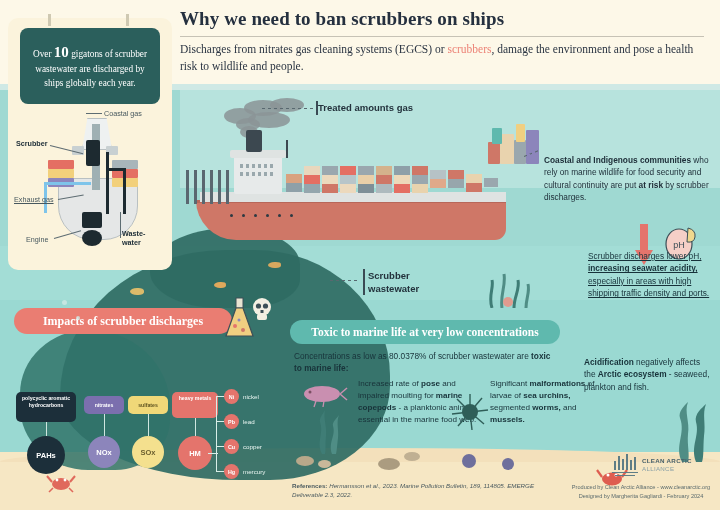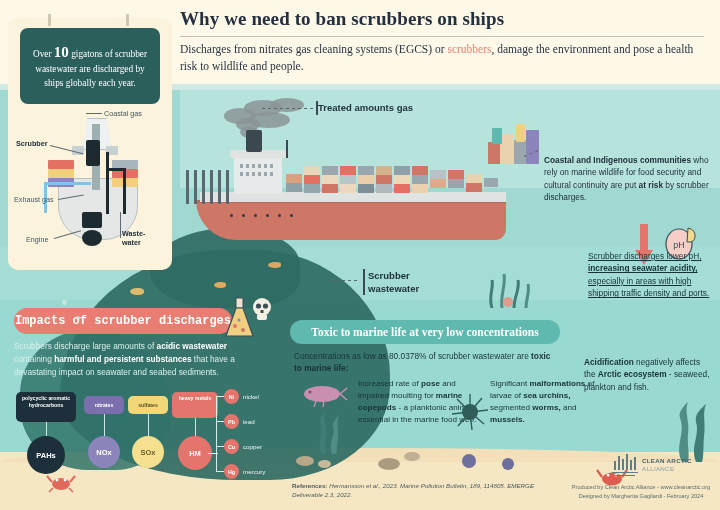--- a/index.html
+++ b/index.html
@@ -141,21 +141,21 @@
   .txt-acid{
     position:absolute;left:584px;top:356px;width:128px;
     font-size:8.3px;color:#17323a;line-height:1.5;
   }
 
   
   .pill-red{
     position:absolute;left:14px;top:308px;width:218px;height:26px;
     background:#ea7d72;border-radius:13px;color:#fff;
     display:flex;align-items:center;justify-content:center;
-    font-family:Liberation Mono, monospace;font-size:12px;font-weight:bold;
+    font-family:Liberation Serif, serif;font-size:12px;font-weight:bold;
   }
   .txt-discharge{
     position:absolute;left:14px;top:340px;width:236px;
     font-size:8.3px;color:#d9efe9;line-height:1.55;
   }
   .txt-discharge b{color:#ffffff;}
 
   
   .chem{position:absolute;}
   .chem-tag{
@@ -276,21 +276,21 @@
     <div class="waste-pipe2"></div>
     <div class="waste-pipe3"></div>
     <div class="engine"></div>
     <div class="prop"></div>
   </div>
 
   <div class="dlabel thin" style="left:104px;top:110px;">Coastal gas</div>
   <div class="dline" style="left:86px;top:113px;width:16px;"></div>
   <div class="dlabel" style="left:16px;top:140px;">Scrubber</div>
   <div class="dline" style="left:50px;top:145px;width:34px;transform:rotate(14deg);transform-origin:left;"></div>
-  <div class="dlabel thin" style="left:14px;top:196px;">Exhaust gas</div>
+  <div class="dlabel thin" style="left:14px;top:196px;text-decoration:underline;">Exhaust gas</div>
   <div class="dline" style="left:58px;top:199px;width:26px;transform:rotate(-10deg);transform-origin:left;"></div>
   <div class="dlabel thin" style="left:26px;top:236px;">Engine</div>
   <div class="dline" style="left:54px;top:238px;width:28px;transform:rotate(-16deg);transform-origin:left;"></div>
   <div class="dlabel" style="left:122px;top:230px;white-space:pre-line;">Waste-
 water</div>
   <div class="dline" style="left:120px;top:212px;width:1px;height:26px;background:#5d6c72;"></div>
 
   <div class="ship-wrap">
 
     <div class="smoke" style="left:50px;top:22px;width:24px;height:13px;"></div>
@@ -426,23 +426,20 @@
     <circle cx="17" cy="24" r="1.5" fill="#8c85bb"></circle>
   </svg>
   <svg style="position:absolute;left:250px;top:296px;width:24px;height:28px;" viewBox="0 0 24 28">
     <ellipse cx="12" cy="11" rx="9" ry="9" fill="#f3efe2"></ellipse>
     <rect x="7" y="18" width="10" height="6" rx="2" fill="#f3efe2"></rect>
     <circle cx="8.5" cy="10" r="2.6" fill="#3d4f57"></circle>
     <circle cx="15.5" cy="10" r="2.6" fill="#3d4f57"></circle>
     <rect x="10.5" y="14" width="3" height="3" fill="#3d4f57"></rect>
   </svg>
 
-  <div class="txt-discharge">
-    <span>Scrubbers discharge large amounts of </span><b>acidic wastewater</b><span> containing </span><b>harmful and persistent substances</b><span> that have a devastating impact on seawater and seabed sediments.</span>
-  </div>
 
   <div class="chem" style="left:0;top:0;width:720px;height:510px;pointer-events:none;">
 
     <div class="chem-tag" style="left:16px;top:392px;width:60px;height:30px;background:#1c2f3a;">polycyclic aromatic hydrocarbons</div>
     <div class="chem-stem" style="left:46px;top:422px;height:14px;"></div>
     <div class="chem-circ" style="left:27px;top:436px;width:38px;height:38px;background:#1c2f3a;">PAHs</div>
 
     <div class="chem-tag" style="left:84px;top:396px;width:40px;height:18px;background:#7b6fae;display:flex;align-items:center;justify-content:center;">nitrates</div>
     <div class="chem-stem" style="left:104px;top:414px;height:22px;"></div>
     <div class="chem-circ" style="left:88px;top:436px;width:32px;height:32px;background:#8c85bb;">NOx</div>

